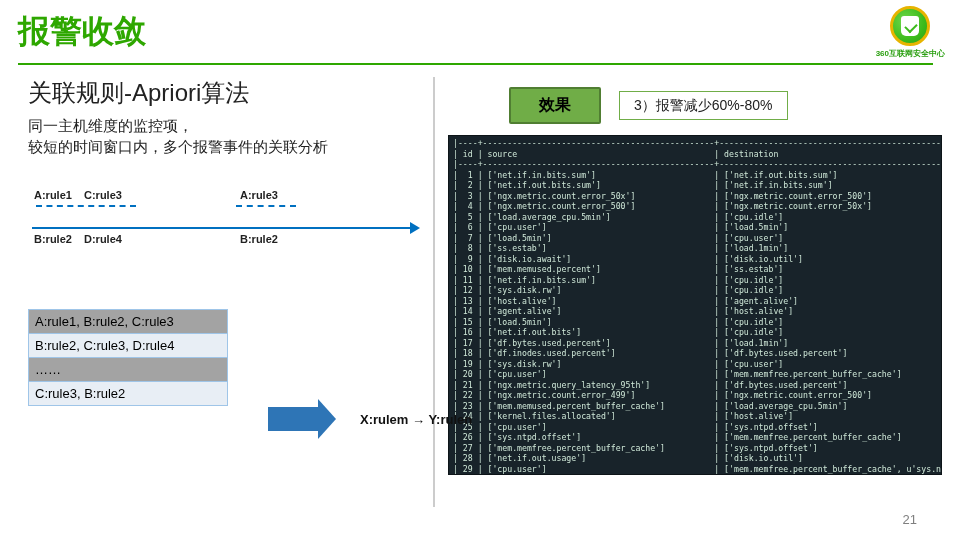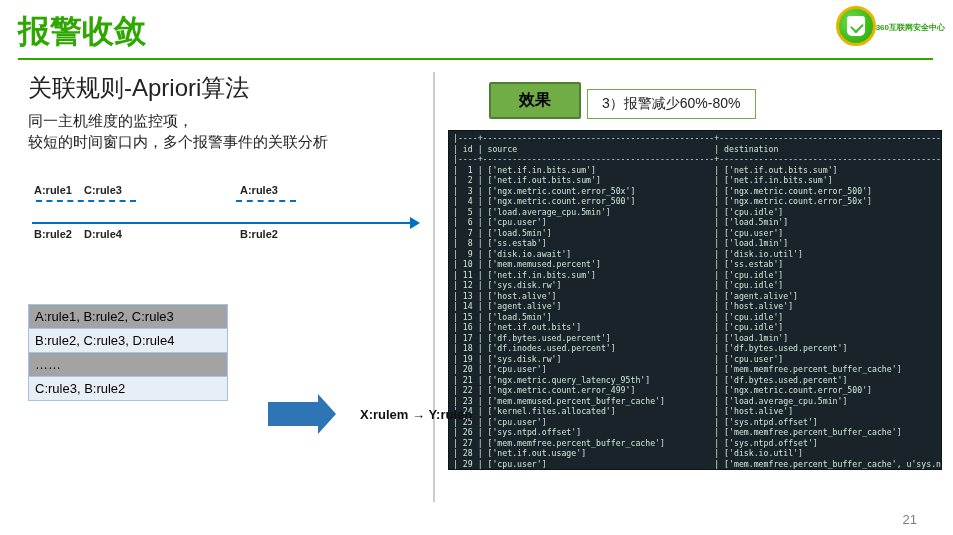--- a/index.html
+++ b/index.html
@@ -17,21 +17,21 @@
     align-items: flex-start;
     padding: 10px 8px 0 18px;
   }
   .title {
     color: #2ea700;
     font-size: 32px;
     font-weight: bold;
   }
   .logo-wrap {
     display: flex;
-    flex-direction: row;
+    flex-direction: column;
     align-items: center;
     margin-top: -4px;
   }
   .logo {
     width: 40px; height: 40px;
     border-radius: 50%;
     background: radial-gradient(circle at 35% 35%, #6fd84a 0%, #3dbb1c 60%, #2a9f10 100%);
     border: 3px solid #e7b400;
     display: flex; align-items: center; justify-content: center;
   }
@@ -156,23 +156,23 @@
   }
   .arrow-text {
     margin-left: 26px;
     font-size: 13px;
     color: #111;
     font-weight: bold;
     white-space: nowrap;
   }
   .effect-row {
     display: flex;
-    align-items: flex-end;
-    gap: 6px;
-    margin: 10px 0 12px 40px;
+    align-items: center;
+    gap: 18px;
+    margin: 10px 0 12px 60px;
   }
   .effect-badge {
     background: #70ad47;
     border: 2px solid #507e32;
     color: #000;
     font-weight: bold;
     font-size: 16px;
     padding: 6px 28px;
     border-radius: 2px;
     display:flex; align-items:center;

